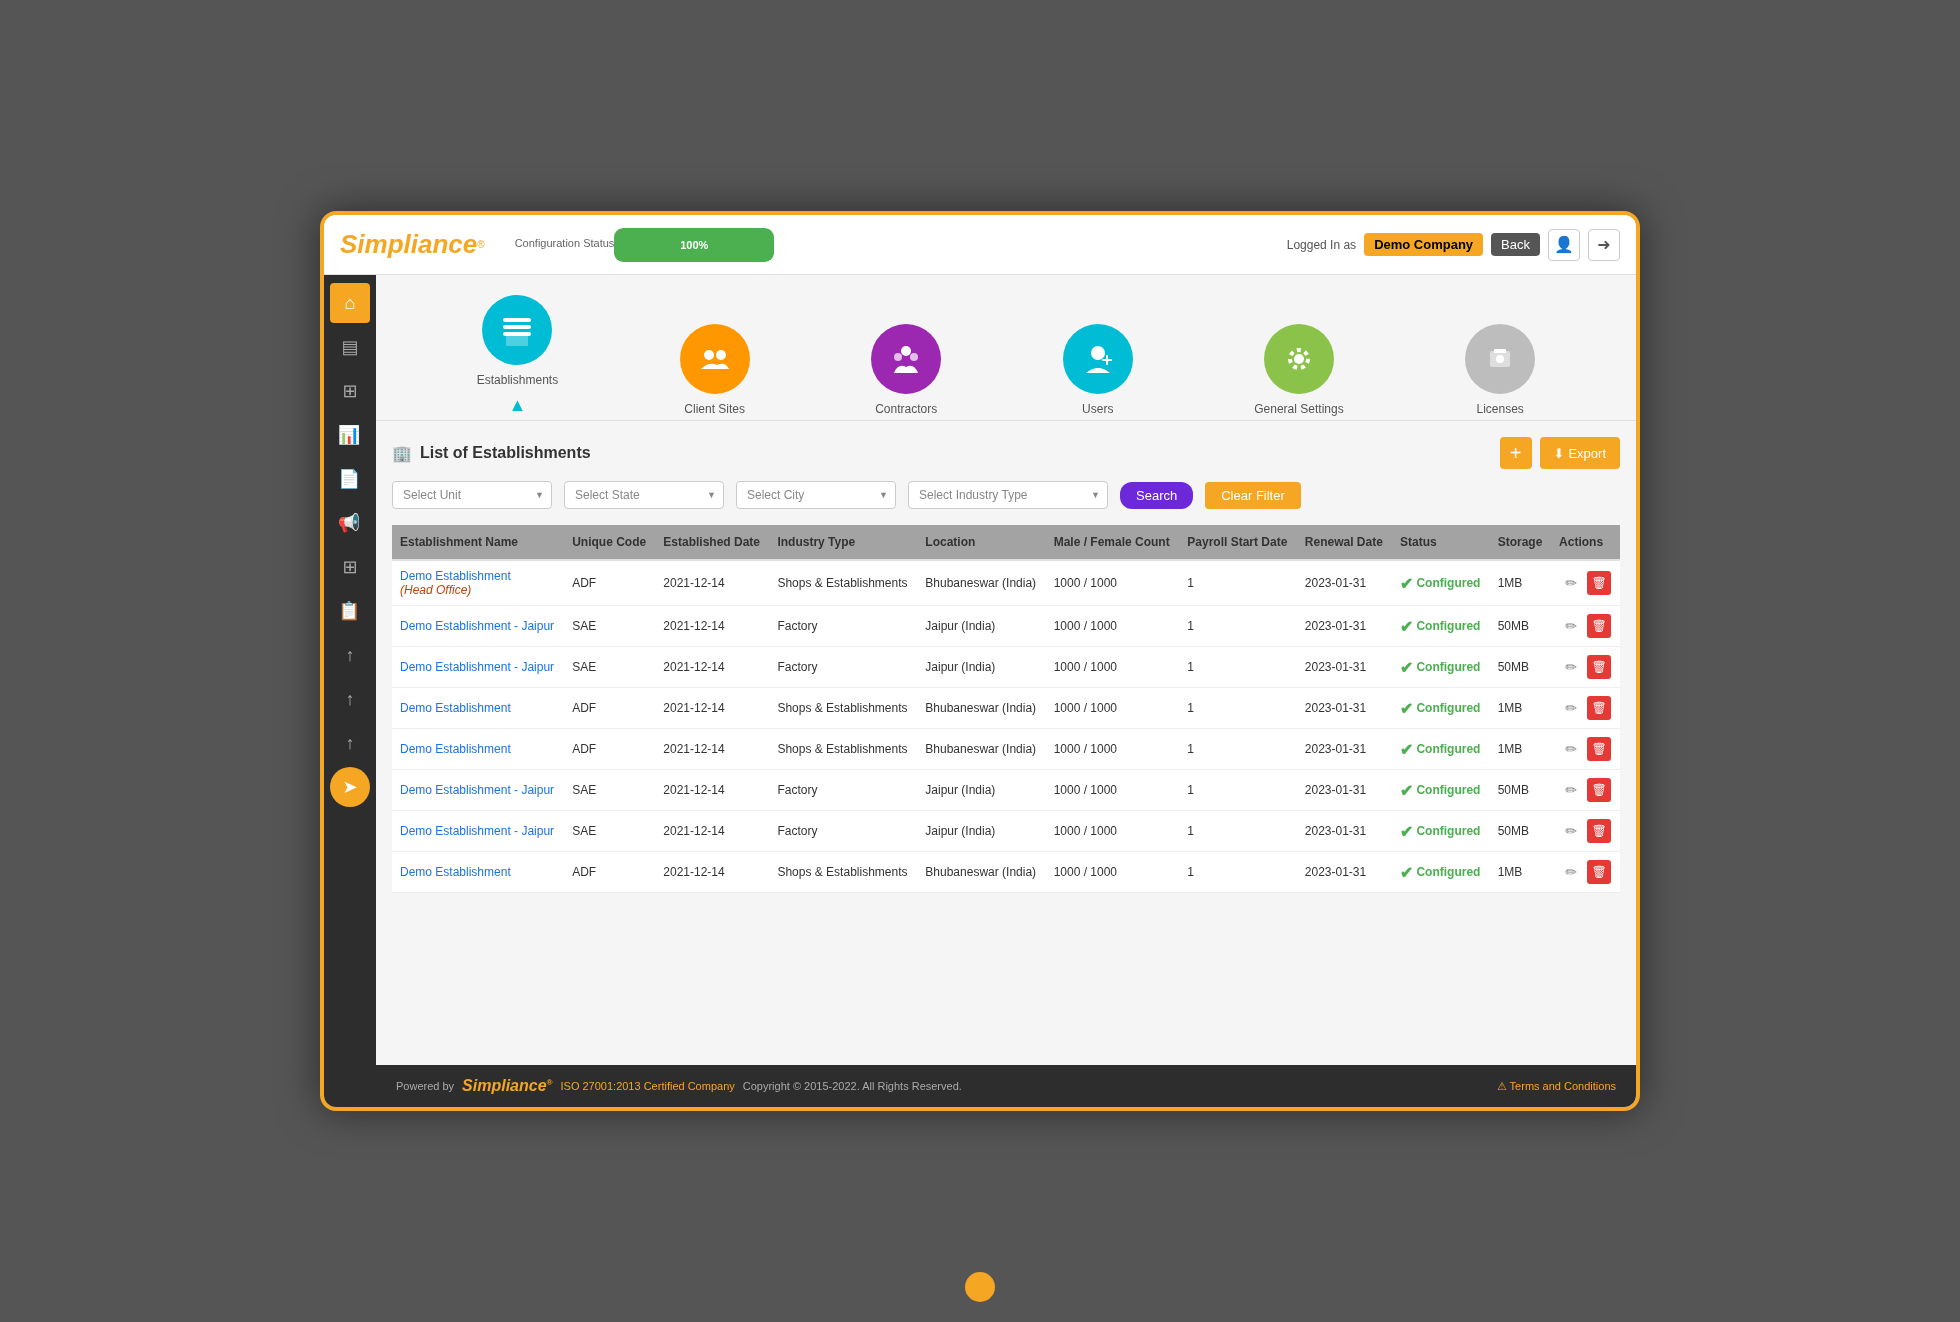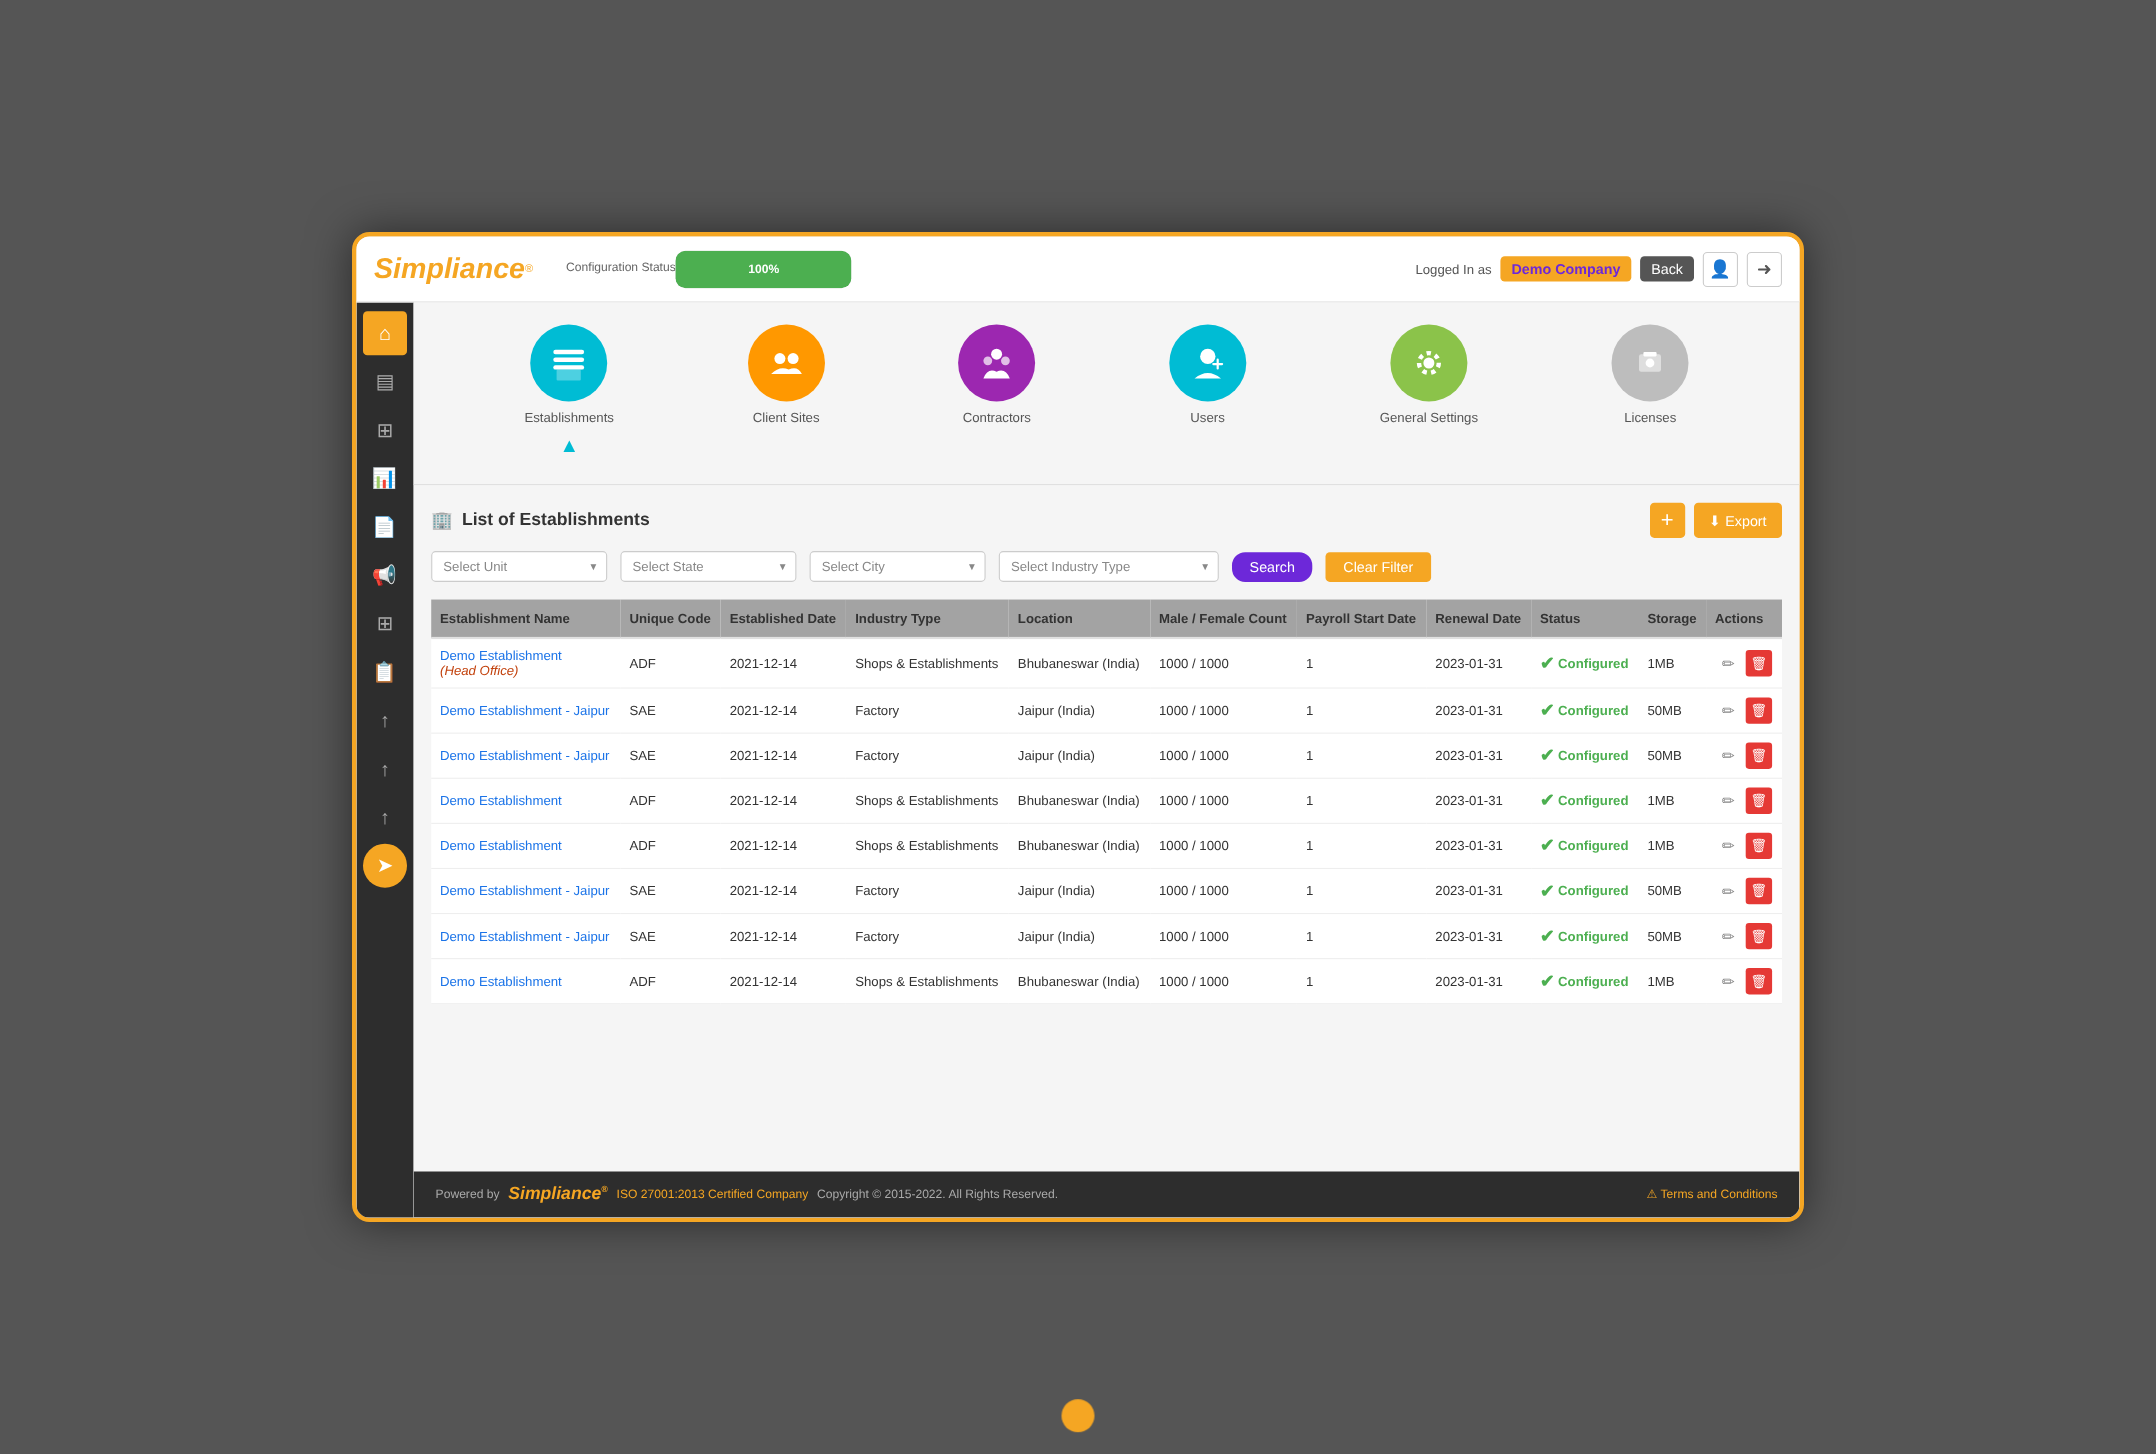--- a/index.html
+++ b/index.html
@@ -85,21 +85,21 @@
       display: flex;
       align-items: center;
       gap: 8px;
     }
     .logged-in-label {
       font-size: 12px;
       color: #555;
     }
     .company-badge {
       background: #f5a623;
-      color: #6d28d9;
+      color: #000000;
       padding: 4px 10px;
       border-radius: 4px;
       font-size: 13px;
       font-weight: bold;
     }
     .back-badge {
       background: #555;
       color: #fff;
       padding: 4px 10px;
       border-radius: 4px;
@@ -158,23 +158,23 @@
       flex: 1;
       background: #f5f5f5;
       overflow-y: auto;
       display: flex;
       flex-direction: column;
     }
     
     .nav-icons-row {
       background: #f5f5f5;
       display: flex;
-      align-items: flex-start;
+      align-items: flex-end;
       justify-content: space-around;
-      padding: 20px 40px 24px;
+      padding: 20px 40px 4px;
       border-bottom: 1px solid #e0e0e0;
     }
     .nav-icon-item {
       display: flex;
       flex-direction: column;
       align-items: center;
       gap: 8px;
       cursor: pointer;
     }
     .nav-icon-circle {

